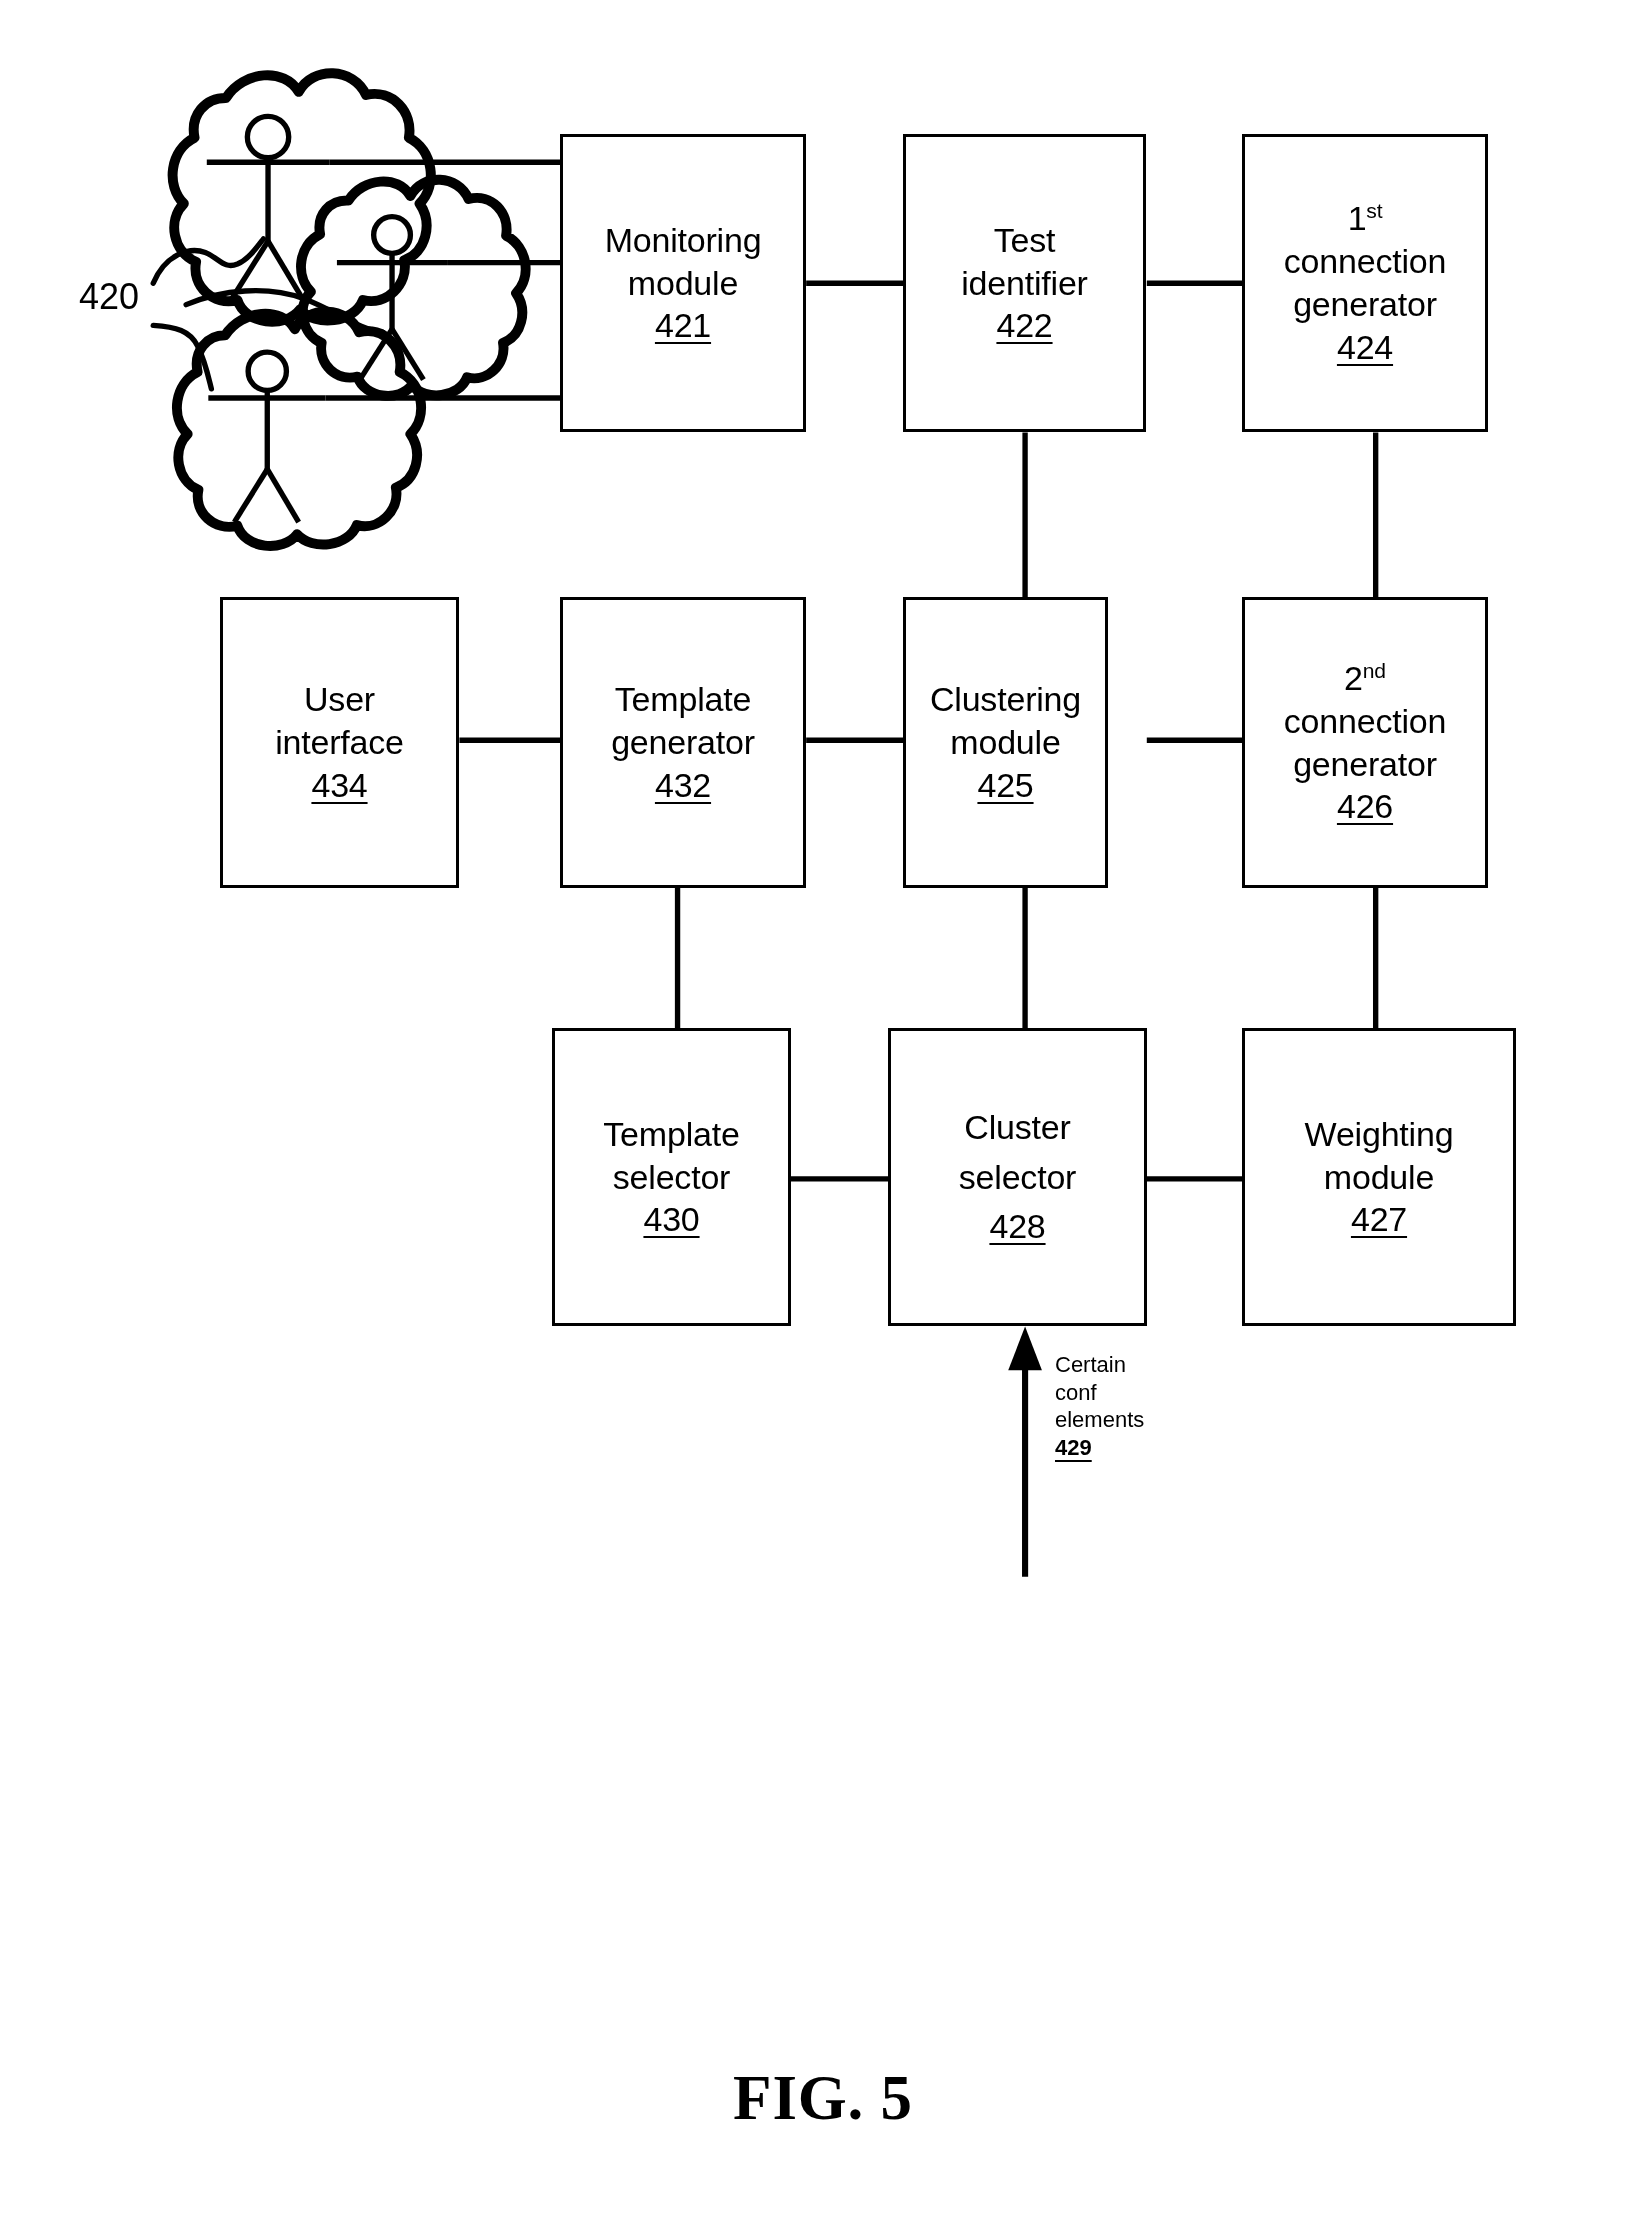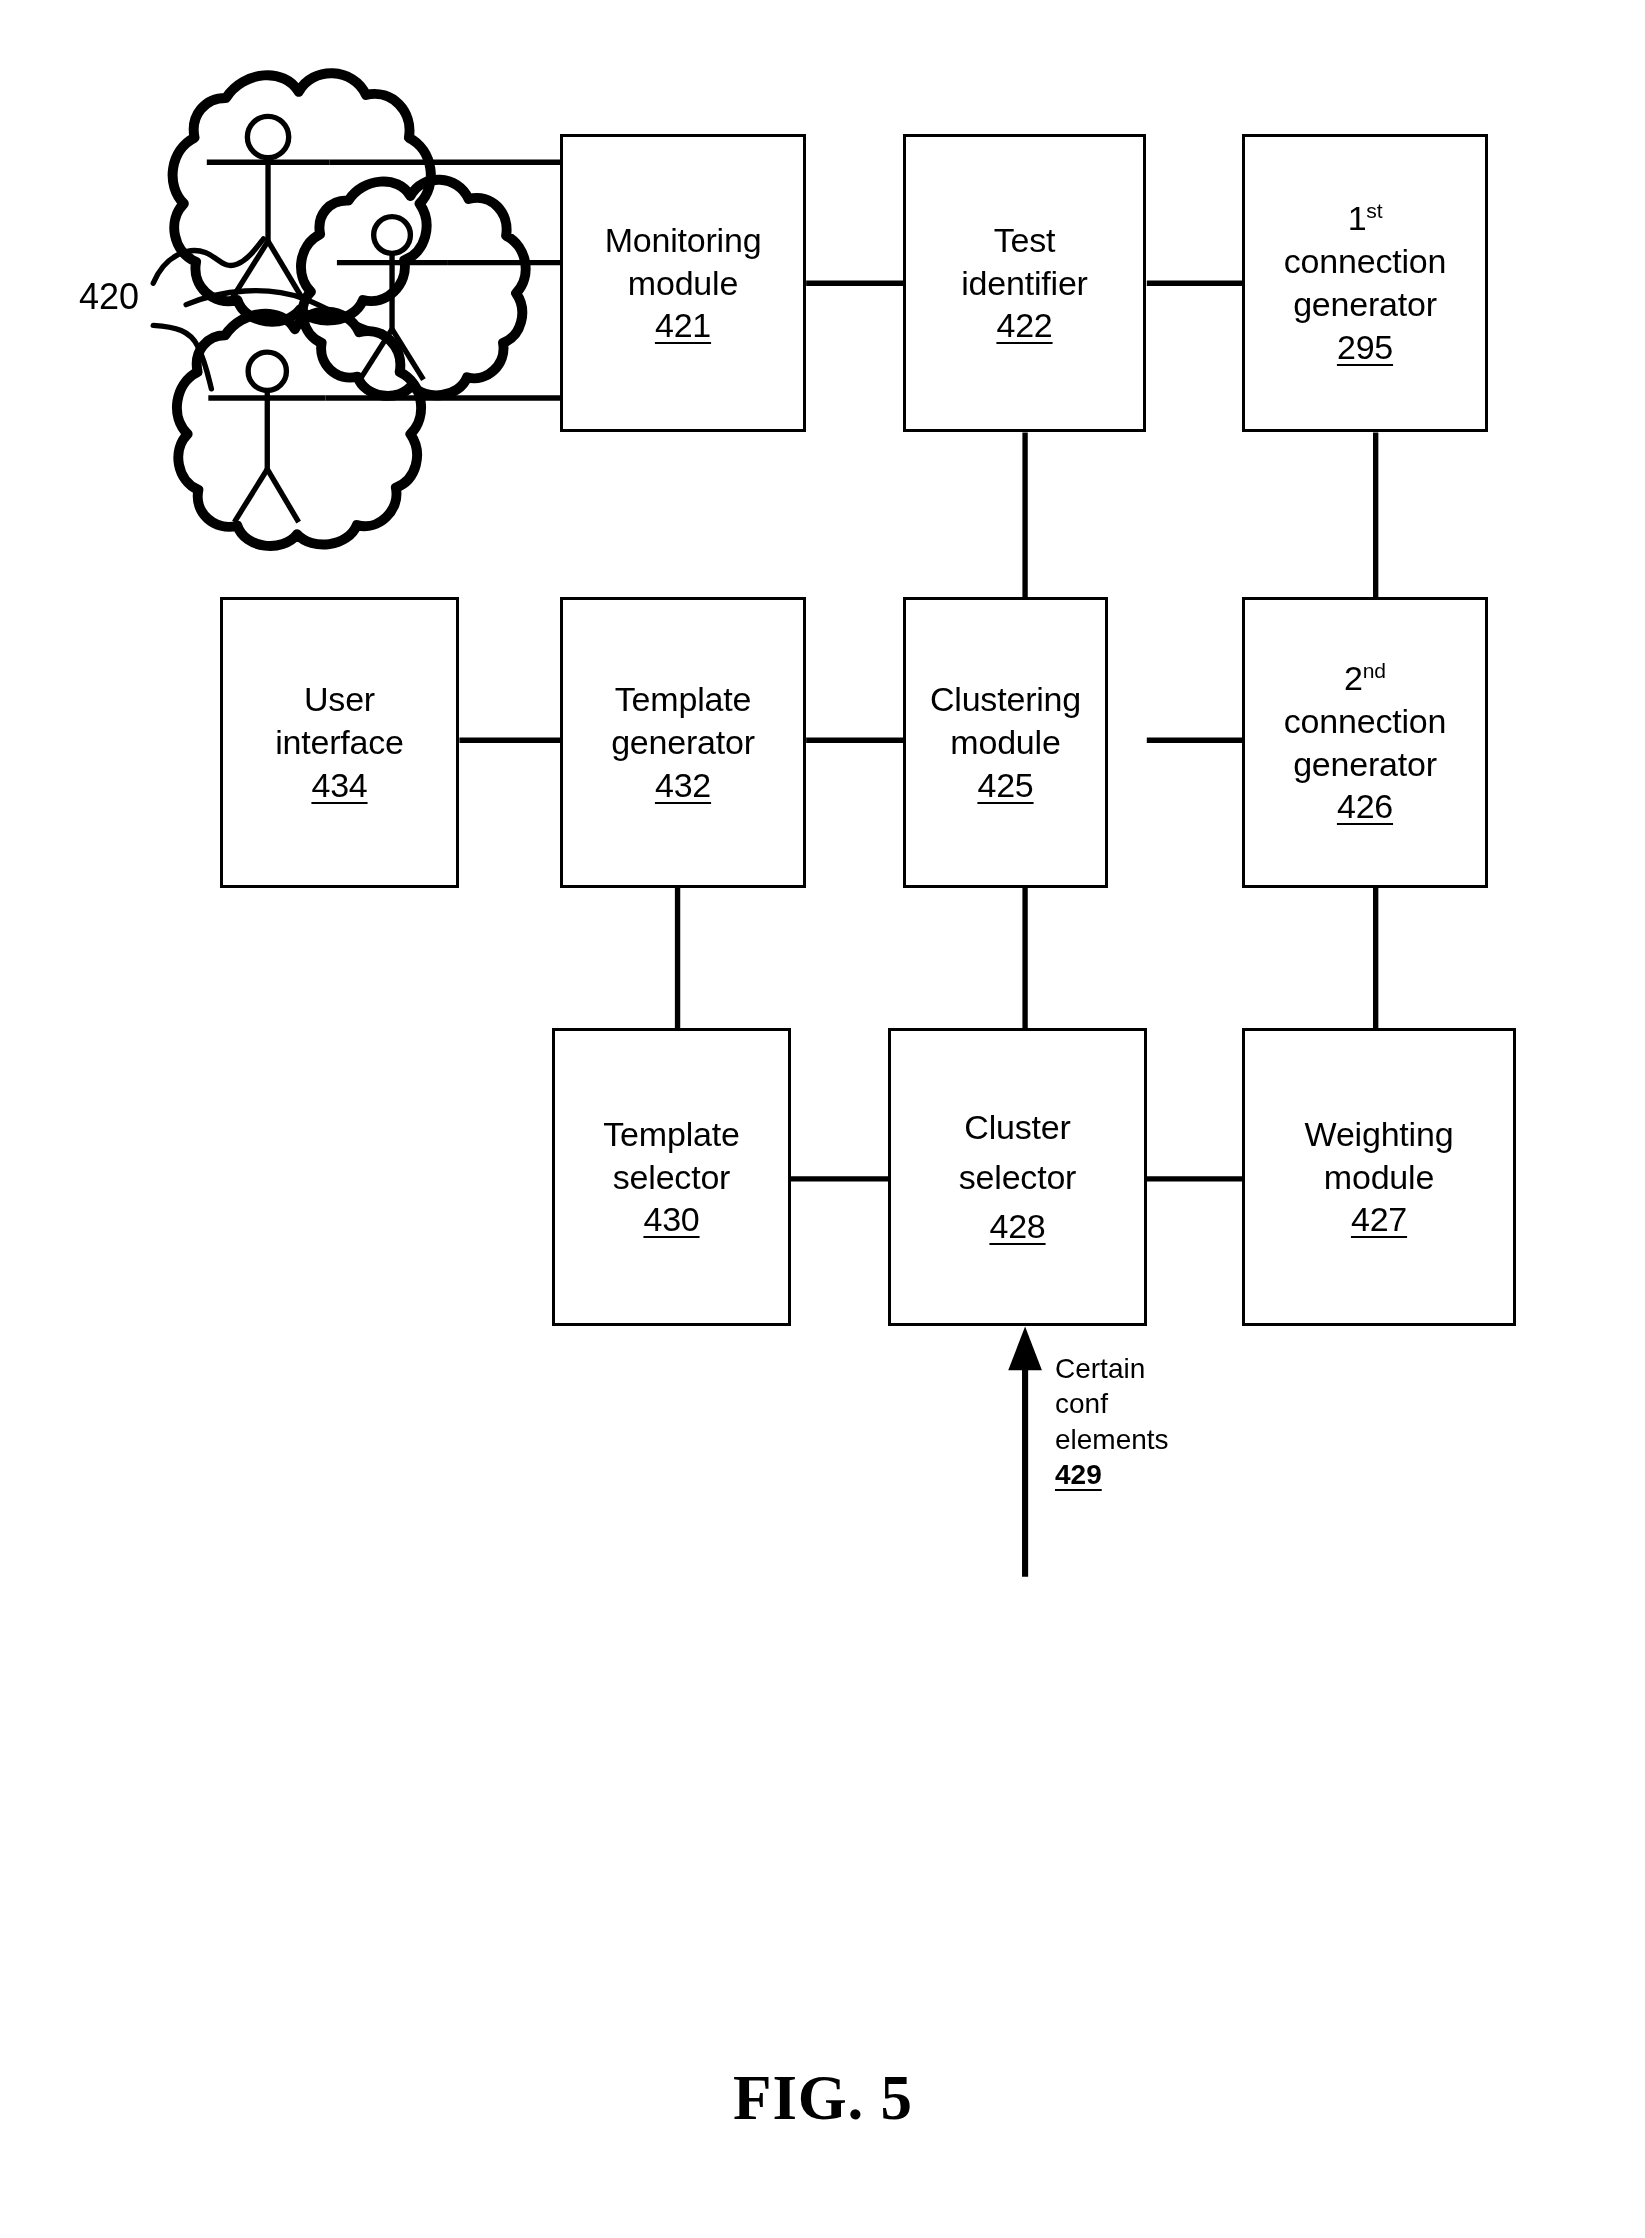--- a/index.html
+++ b/index.html
@@ -57,21 +57,21 @@
   }
   .ordinal sup {
     font-size: 0.62em;
     vertical-align: super;
     line-height: 0;
     margin-top: 12px;
   }
   
   .annot {
     position: absolute;
-    font-size: 28px;
+    font-size: 22px;
     line-height: 1.26;
     z-index: 4;
     white-space: nowrap;
   }
   .annot .an-ref {
     text-decoration: underline;
     text-underline-offset: 4.6px;
     text-decoration-thickness: 2.3px;
     font-weight: bold;
   }
@@ -219,21 +219,21 @@
   <div class="block" style="left:903px; top:134px; width:243px; height:298px;">
     <span class="bl-line">Test</span>
     <span class="bl-line">identifier</span>
     <span class="bl-ref">422</span>
   </div>
 
   <div class="block" style="left:1242px; top:134px; width:246px; height:298px;">
     <span class="bl-line ordinal"><span>1</span><sup>st</sup></span>
     <span class="bl-line">connection</span>
     <span class="bl-line">generator</span>
-    <span class="bl-ref">295</span>
+    <span class="bl-ref">424</span>
   </div>
 
   <div class="block" style="left:220px; top:597px; width:239px; height:291px;">
     <span class="bl-line">User</span>
     <span class="bl-line">interface</span>
     <span class="bl-ref">434</span>
   </div>
 
   <div class="block" style="left:560px; top:597px; width:246px; height:291px;">
     <span class="bl-line">Template</span>

